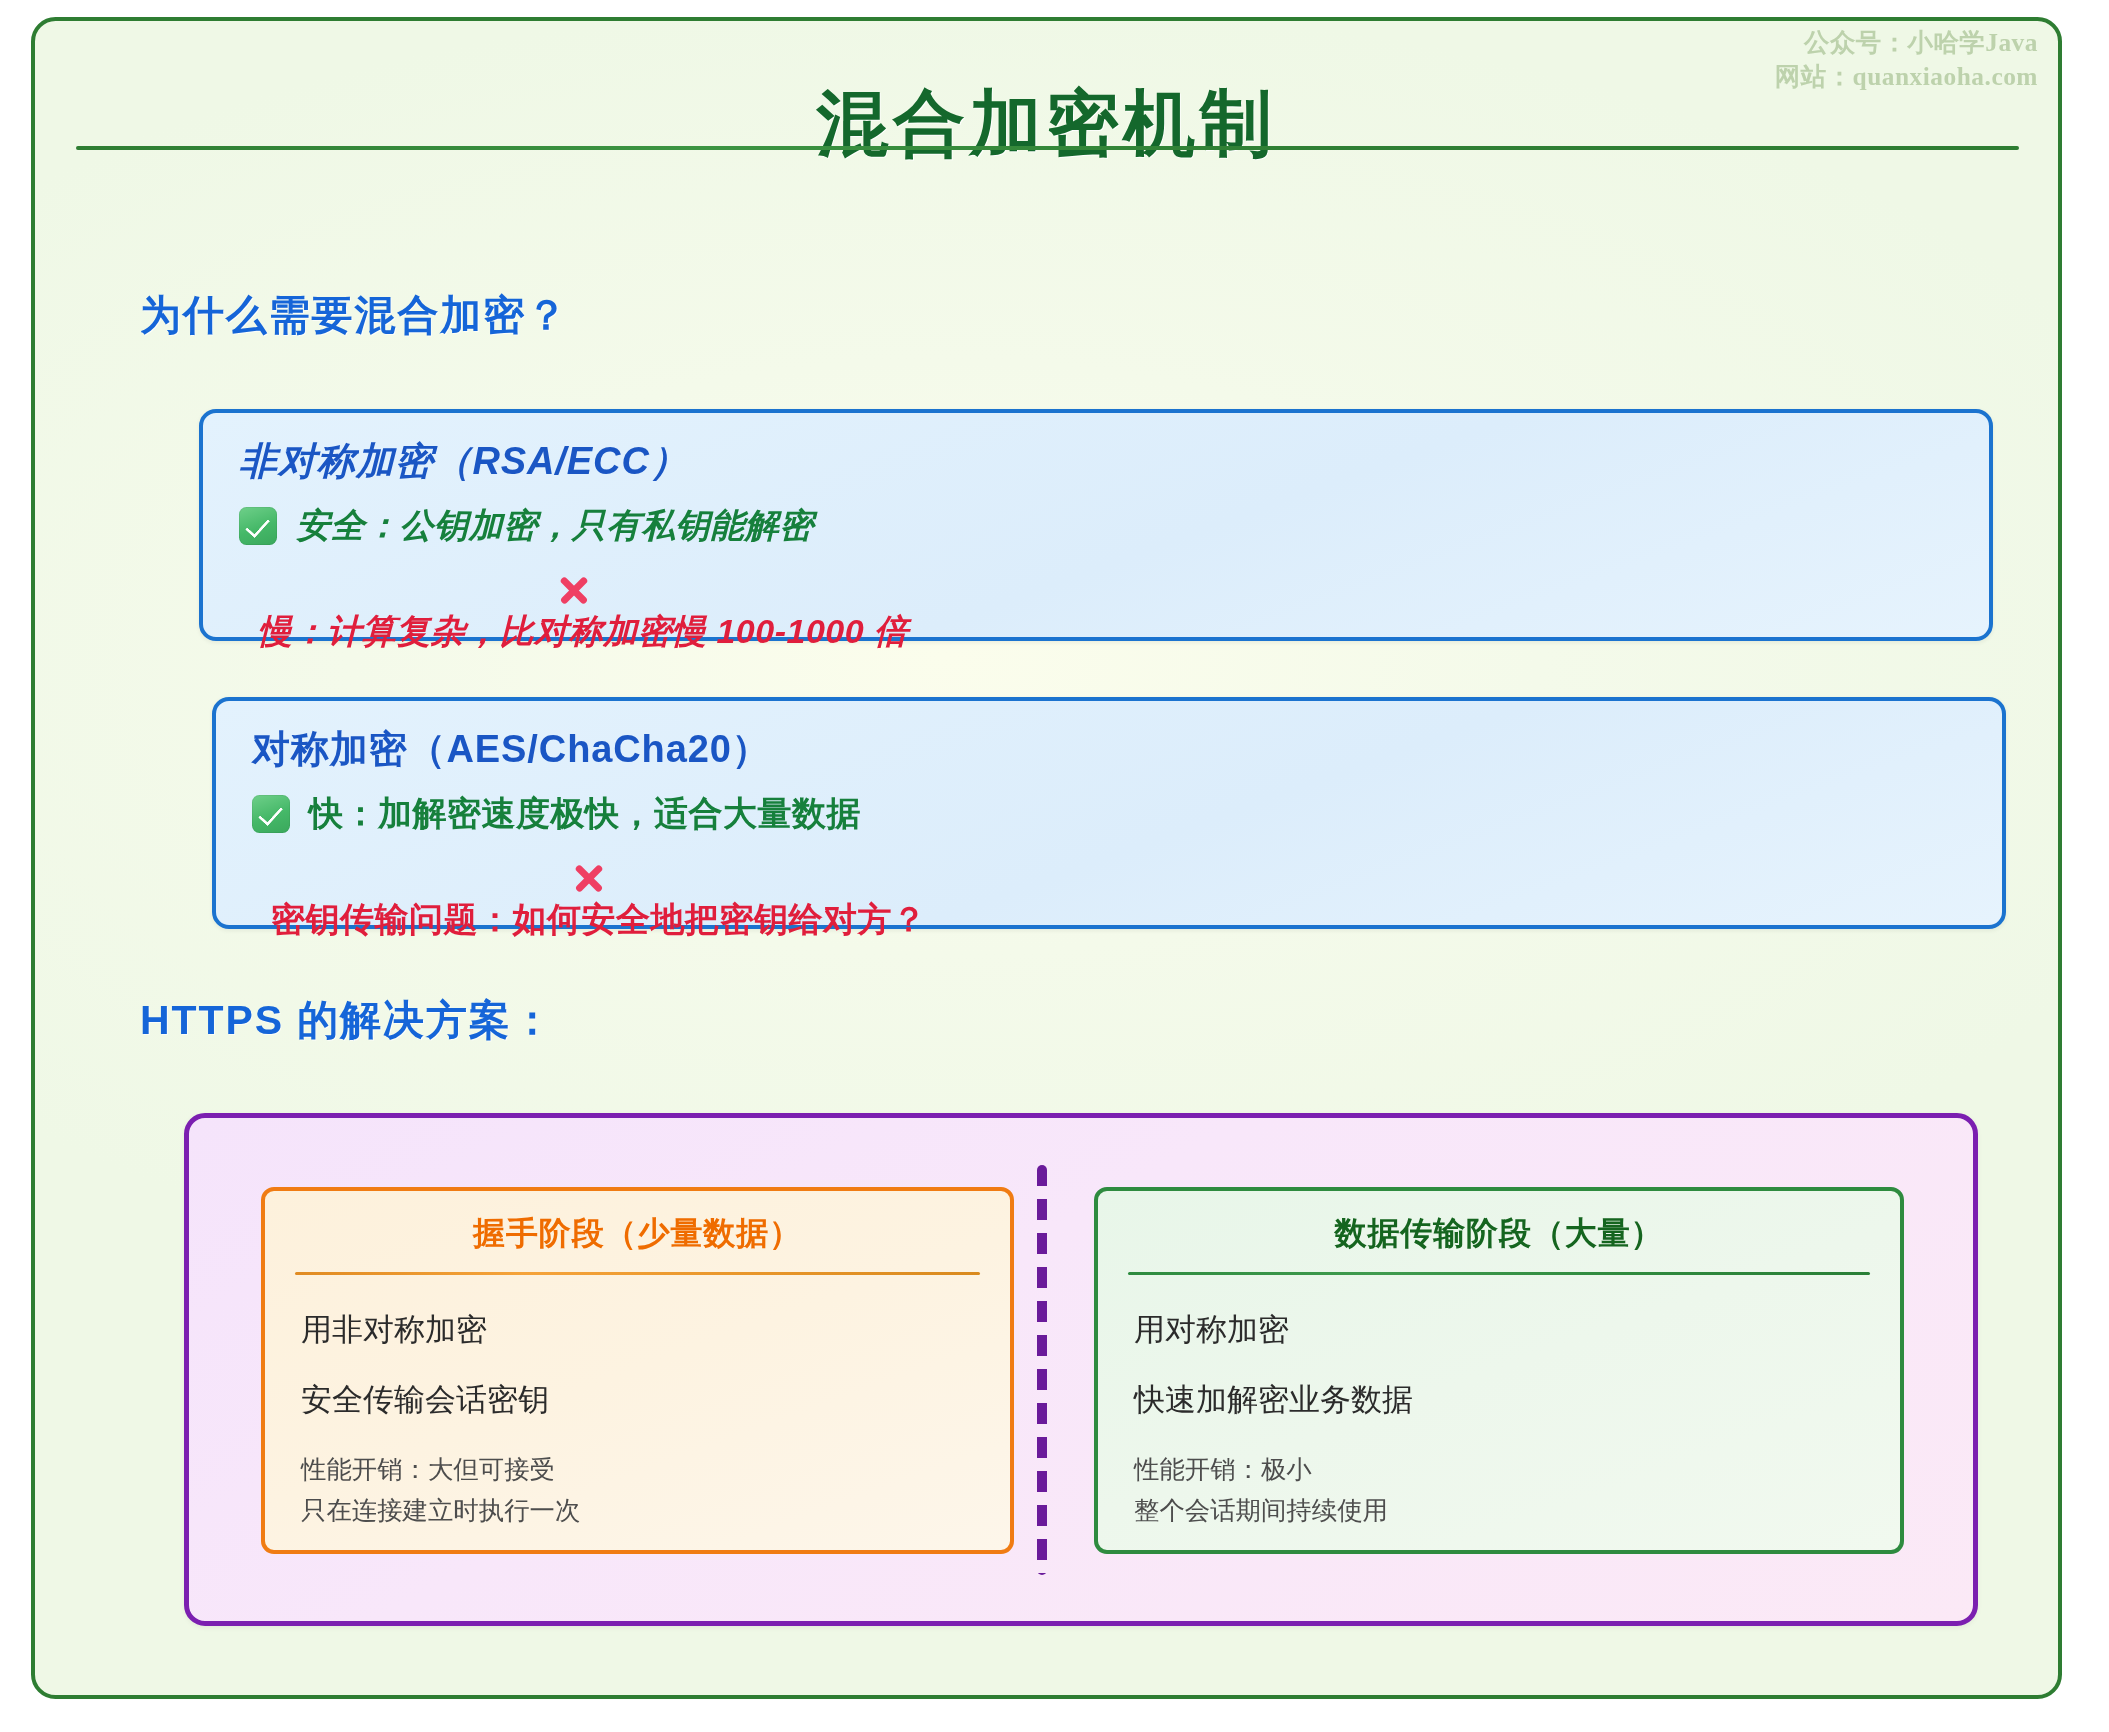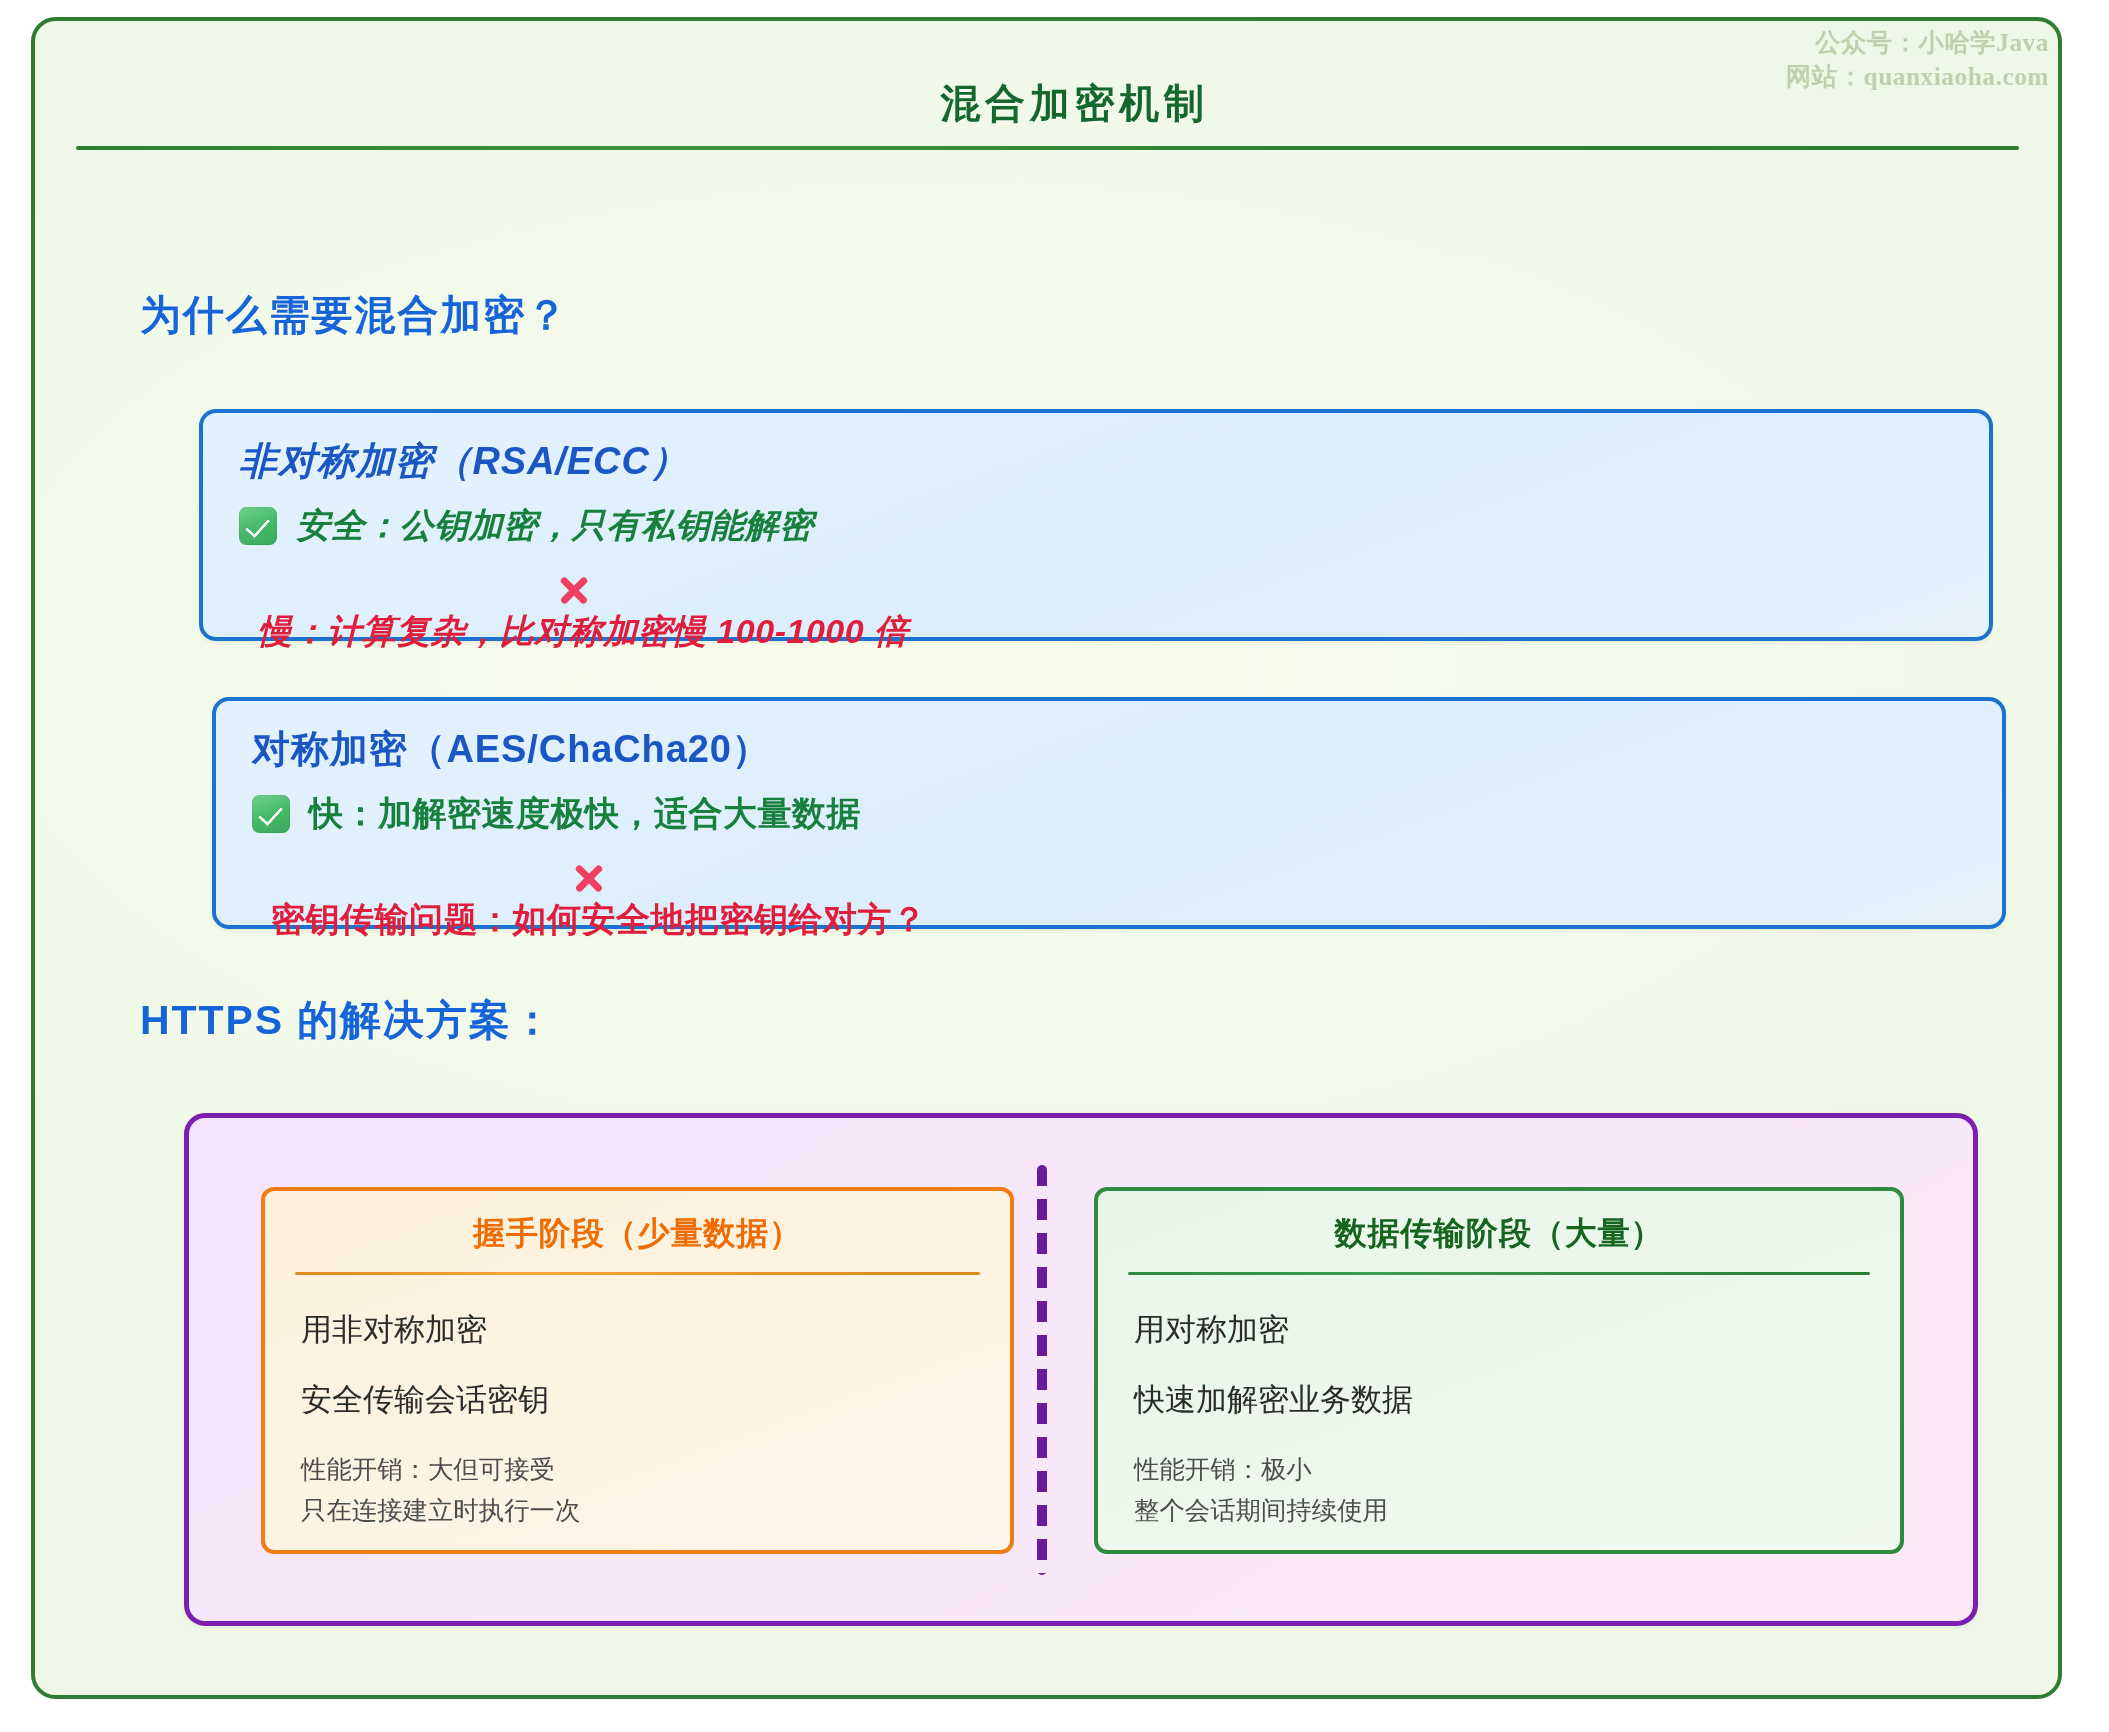--- a/index.html
+++ b/index.html
@@ -25,46 +25,45 @@
     border: 4.7px solid #2e7d32;
     border-radius: 24.5px;
     background:
       radial-gradient(ellipse 1318px 659px at 45% 38%, #fbfdec 0%, #f4faea 45%, #eff8e6 100%);
     overflow: hidden;
   }
 
   
   .watermark {
     position: absolute;
-    right: 9px;
+    right: 20px;
     top: 3.8px;
     text-align: right;
     color: #b9cfa8;
     font-family: "Liberation Serif", "DejaVu Serif", serif;
     font-weight: bold;
     line-height: 1.34;
     letter-spacing: 0.5px;
     opacity: 0.92;
     user-select: none;
   }
   .watermark div { font-size: 25.4px; white-space: nowrap; }
 
   
   .main-title {
     position: absolute;
     left: 0;
     top: 55px;
     width: 100%;
     text-align: center;
-    font-size: 40px;
+    font-size: 72px;
     font-weight: bold;
     color: #14682c;
     letter-spacing: 4.7px;
     text-shadow: 0.9px 0.9px 0 rgba(255,255,255,0.85);
-    padding-left: 28px;
   }
   .title-rule {
     position: absolute;
     left: 41px;
     top: 125px;
     width: 1943px;
     height: 3.8px;
     background: linear-gradient(90deg, #2e7d32 0%, #3c9442 32%, #2f7f34 62%, #2e7d32 100%);
     border-radius: 1.9px;
   }

